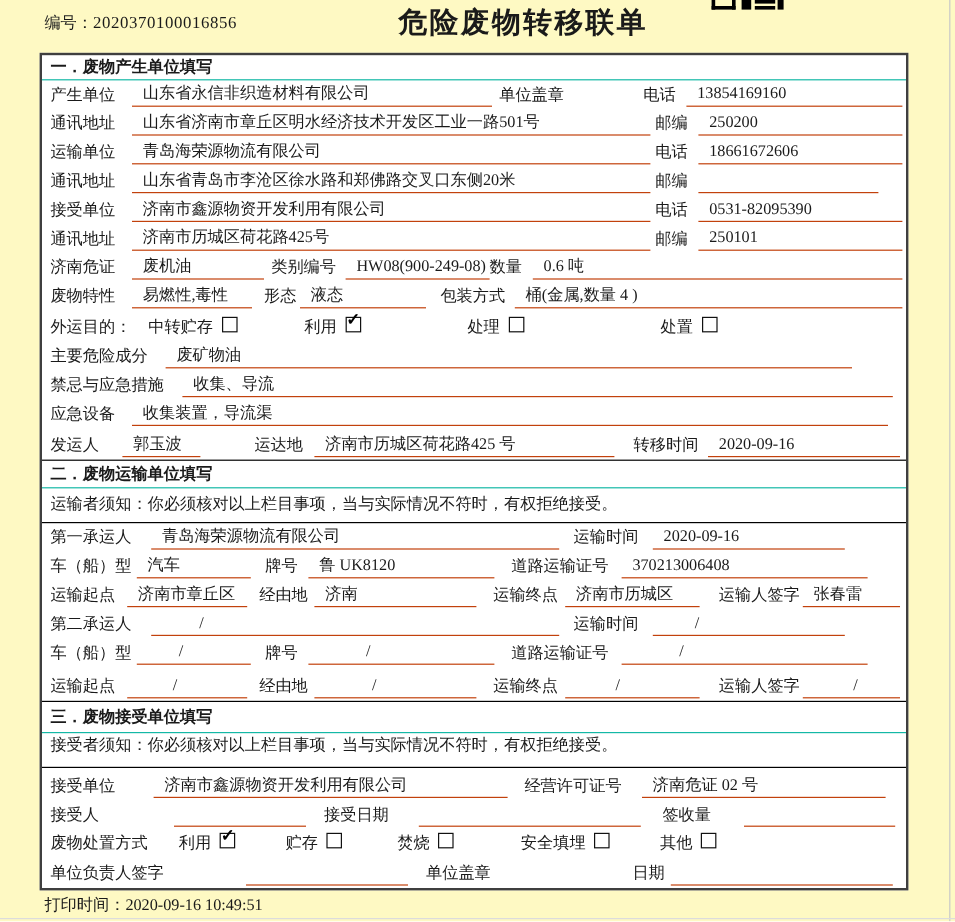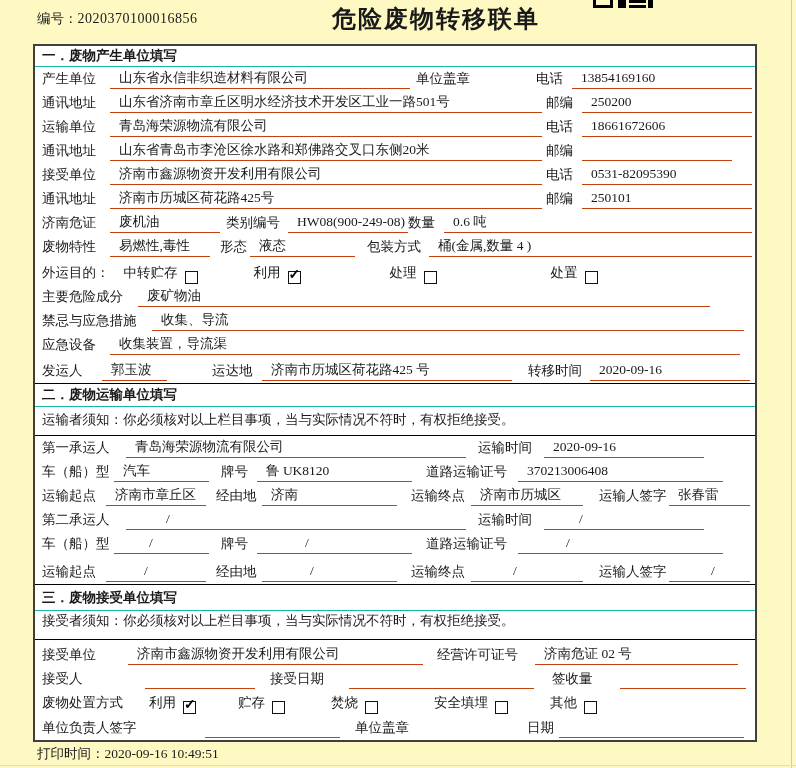--- a/index.html
+++ b/index.html
@@ -25,21 +25,21 @@
   .sect{font-weight:bold;font-size:13.5px;border-bottom:1px solid #14b8a6;display:flex;align-items:center;padding-left:7px;box-sizing:border-box;}
   .sect.bt{border-top:1px solid #000;}
   .row{display:flex;align-items:flex-end;padding-left:7px;padding-right:3px;white-space:nowrap;overflow:hidden;box-sizing:border-box;}
   .row>*{line-height:20px;margin-bottom:2px;}
   .row.bline{border-bottom:1px solid #000;}
   .lb{flex:none;}
   .u{flex:none;border-bottom:1px solid #c2410c;padding-left:9px;min-height:20px;box-sizing:border-box;}
   .u.fill{flex:1;}
   .cb{display:inline-block;width:11px;height:11px;border:1px solid #111;margin-left:7px;position:relative;top:1px;background:#fff;flex:none;}
   .cb[data-checked="true"]::before{content:"\2713";position:absolute;left:0px;top:-7px;font-size:14px;font-weight:bold;color:#000;}
-  .opt{display:flex;align-items:flex-end;}
+  .opt{display:flex;align-items:flex-start;}
   .footer{position:absolute;left:37px;top:745px;font-size:13.5px;}
 </style>
 </head>
 <body>
 
 <div id="page">
 
   <div class="serial"><span>编号：</span><span class="num">2020370100016856</span></div>
   <div class="title">危险废物转移联单</div>
   <div class="qr">

